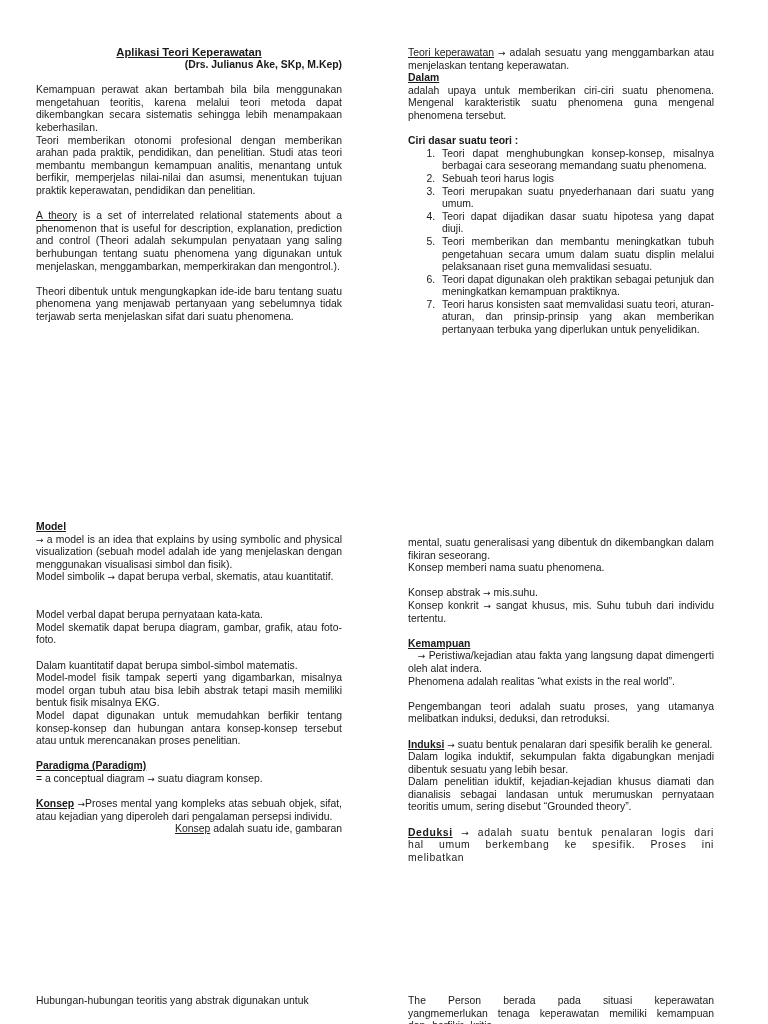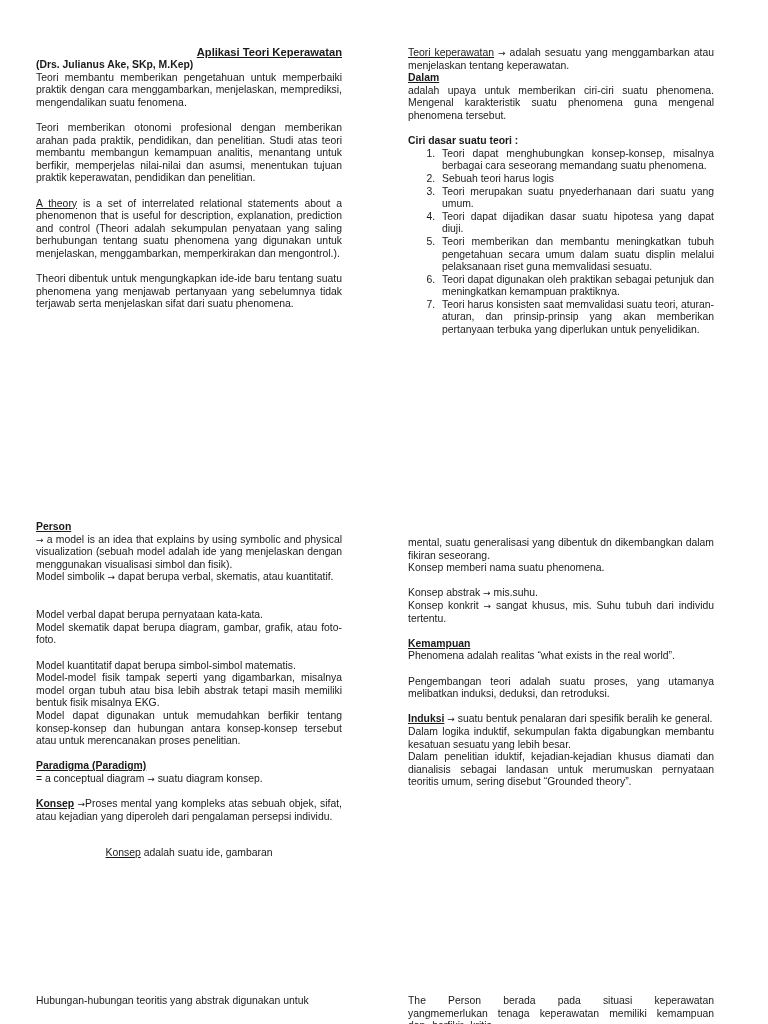--- a/index.html
+++ b/index.html
@@ -6,38 +6,38 @@
     body {
       width: 768px; height: 1024px; overflow: hidden; position: relative;
       font-family: "Liberation Sans", sans-serif;
       font-size: 10.4px; line-height: 12.6px; color: #1a1a1a;
     }
     .col { position: absolute; width: 306px; text-align: justify; }
     .col.left { left: 36px; }
     .col.right { left: 396px; margin-left: 12px; }
     .p { margin: 0; }
     .gap { height: 12.6px; }
-    .title { text-align: right; font-weight: bold; font-size: 11.2px; text-decoration: underline; line-height: 13px; }
-    .subtitle { text-align: left; font-weight: bold; font-size: 10.4px; line-height: 12.6px; }
+    .title { text-align: center; font-weight: bold; font-size: 11.2px; text-decoration: underline; line-height: 13px; }
+    .subtitle { text-align: right; font-weight: bold; font-size: 10.4px; line-height: 12.6px; }
     .u { text-decoration: underline; }
     .b { font-weight: bold; }
     .bu { font-weight: bold; text-decoration: underline; }
     ol.list { margin: 0; padding-left: 30px; }
     ol.list li { padding-left: 4px; }
     .arrow { font-family: "DejaVu Sans", sans-serif; font-size: 9px; }
     .spaced { letter-spacing: 0.6px; word-spacing: 2px; }
   </style>
 </head>
 <body>
 
 <div class="col left" style="top:46px;">
   <p class="p title">Aplikasi Teori Keperawatan</p>
   <p class="p subtitle">(Drs. Julianus Ake, SKp, M.Kep)</p>
-  <p class="p">Teori membantu memberikan pengetahuan untuk memperbaiki praktik dengan cara menggambarkan, menjelaskan, memprediksi, mengendalikan suatu fenomena.</p>
   <div class="gap"></div>
+  <p class="p">Kemampuan perawat akan bertambah bila bila menggunakan mengetahuan teoritis, karena melalui teori metoda dapat dikembangkan secara sistematis sehingga lebih menampakaan keberhasilan.</p>
   <p class="p">Teori memberikan otonomi profesional dengan memberikan arahan pada praktik, pendidikan, dan penelitian. Studi atas teori membantu membangun kemampuan analitis, menantang untuk berfikir, memperjelas nilai-nilai dan asumsi, menentukan tujuan praktik keperawatan, pendidikan dan penelitian.</p>
   <div class="gap"></div>
   <p class="p"><span class="u">A theory</span><span> is a set of interrelated relational statements about a phenomenon that is useful for description, explanation, prediction and control (Theori adalah sekumpulan penyataan yang saling berhubungan tentang suatu phenomena yang digunakan untuk menjelaskan, menggambarkan, memperkirakan dan mengontrol.).</span></p>
   <div class="gap"></div>
   <p class="p">Theori dibentuk untuk mengungkapkan ide-ide baru tentang suatu phenomena yang menjawab pertanyaan yang sebelumnya tidak terjawab serta menjelaskan sifat dari suatu phenomena.</p>
 </div>
 
 <div class="col right" style="top:47px;">
   <p class="p"><span class="u">Teori keperawatan</span> <span class="arrow">→</span><span> adalah sesuatu yang menggambarkan atau menjelaskan tentang keperawatan.</span></p>
   <p class="p bu">Dalam</p>
@@ -49,55 +49,57 @@
     <li>Sebuah teori harus logis</li>
     <li>Teori merupakan suatu pnyederhanaan dari suatu yang umum.</li>
     <li>Teori dapat dijadikan dasar suatu hipotesa yang dapat diuji.</li>
     <li>Teori memberikan dan membantu meningkatkan tubuh pengetahuan secara umum dalam suatu displin melalui pelaksanaan riset guna memvalidasi sesuatu.</li>
     <li>Teori dapat digunakan oleh praktikan sebagai petunjuk dan meningkatkan kemampuan praktiknya.</li>
     <li>Teori harus konsisten saat memvalidasi suatu teori, aturan-aturan, dan prinsip-prinsip yang akan memberikan pertanyaan terbuka yang diperlukan untuk penyelidikan.</li>
   </ol>
 </div>
 
 <div class="col left" style="top:521px;">
-  <p class="p bu">Person</p>
+  <p class="p bu">Model</p>
   <p class="p"><span class="arrow">→</span><span> a model is an idea that explains by using symbolic and physical visualization (sebuah model adalah ide yang menjelaskan dengan menggunakan visualisasi simbol dan fisik).</span></p>
   <p class="p"><span>Model simbolik </span><span class="arrow">→</span><span> dapat berupa verbal, skematis, atau kuantitatif.</span></p>
   <div class="gap"></div>
   <div class="gap"></div>
   <p class="p">Model verbal dapat berupa pernyataan kata-kata.</p>
   <p class="p">Model skematik dapat berupa diagram, gambar, grafik, atau foto-foto.</p>
   <div class="gap"></div>
-  <p class="p">Model kuantitatif dapat berupa simbol-simbol matematis.</p>
+  <p class="p">Dalam kuantitatif dapat berupa simbol-simbol matematis.</p>
   <p class="p">Model-model fisik tampak seperti yang digambarkan, misalnya model organ tubuh atau bisa lebih abstrak tetapi masih memiliki bentuk fisik misalnya EKG.</p>
   <p class="p">Model dapat digunakan untuk memudahkan berfikir tentang konsep-konsep dan hubungan antara konsep-konsep tersebut atau untuk merencanakan proses penelitian.</p>
   <div class="gap"></div>
   <p class="p bu">Paradigma (Paradigm)</p>
   <p class="p"><span>= a conceptual diagram </span><span class="arrow">→</span><span> suatu diagram konsep.</span></p>
   <div class="gap"></div>
   <p class="p"><span class="bu">Konsep</span> <span class="arrow">→</span><span>Proses mental yang kompleks atas sebuah objek, sifat, atau kejadian yang diperoleh dari pengalaman persepsi individu.</span></p>
-  <p class="p" style="text-align:center;margin-top:24px;"><span class="u">Konsep</span><span> adalah suatu ide, gambaran</span></p>
+  <p class="p" style="text-align:right;"><span class="u">Konsep</span><span> adalah suatu ide, gambaran</span></p>
 </div>
 
 <div class="col right" style="top:537px;">
   <p class="p">mental, suatu generalisasi yang dibentuk dn dikembangkan dalam fikiran seseorang.</p>
   <p class="p">Konsep memberi nama suatu phenomena.</p>
   <div class="gap"></div>
   <p class="p"><span>Konsep abstrak </span><span class="arrow">→</span><span> mis.suhu.</span></p>
   <p class="p"><span>Konsep konkrit </span><span class="arrow">→</span><span> sangat khusus, mis. Suhu tubuh dari individu tertentu.</span></p>
   <div class="gap"></div>
   <p class="p bu">Kemampuan</p>
+  <p class="p">&nbsp;&nbsp;&nbsp;<span class="arrow">→</span><span> Peristiwa/kejadian atau fakta yang langsung dapat dimengerti oleh alat indera.</span></p>
   <p class="p">Phenomena adalah realitas “what exists in the real world”.</p>
   <div class="gap"></div>
   <p class="p">Pengembangan teori adalah suatu proses, yang utamanya melibatkan induksi, deduksi, dan retroduksi.</p>
   <div class="gap"></div>
   <p class="p"><span class="bu">Induksi</span> <span class="arrow">→</span><span> suatu bentuk penalaran dari spesifik beralih ke general.</span></p>
-  <p class="p">Dalam logika induktif, sekumpulan fakta digabungkan membantu kesatuan sesuatu yang lebih besar.</p>
+  <p class="p">Dalam logika induktif, sekumpulan fakta digabungkan menjadi dibentuk sesuatu yang lebih besar.</p>
   <p class="p">Dalam penelitian iduktif, kejadian-kejadian khusus diamati dan dianalisis sebagai landasan untuk merumuskan pernyataan teoritis umum, sering disebut “Grounded theory”.</p>
   <div class="gap"></div>
+  <p class="p spaced"><span class="bu">Deduksi</span> <span class="arrow">→</span><span> adalah suatu bentuk  penalaran logis dari hal umum berkembang ke spesifik. Proses ini melibatkan</span></p>
 </div>
 
 <div class="col left" style="top:995px;">
   <p class="p">Hubungan-hubungan teoritis yang abstrak digunakan untuk</p>
 </div>
 
 <div class="col right" style="top:995px;">
   <p class="p" style="word-spacing:4px;">The Person    berada pada situasi keperawatan yangmemerlukan tenaga keperawatan memiliki kemampuan dan berfikir kritis.</p>
 </div>
 

